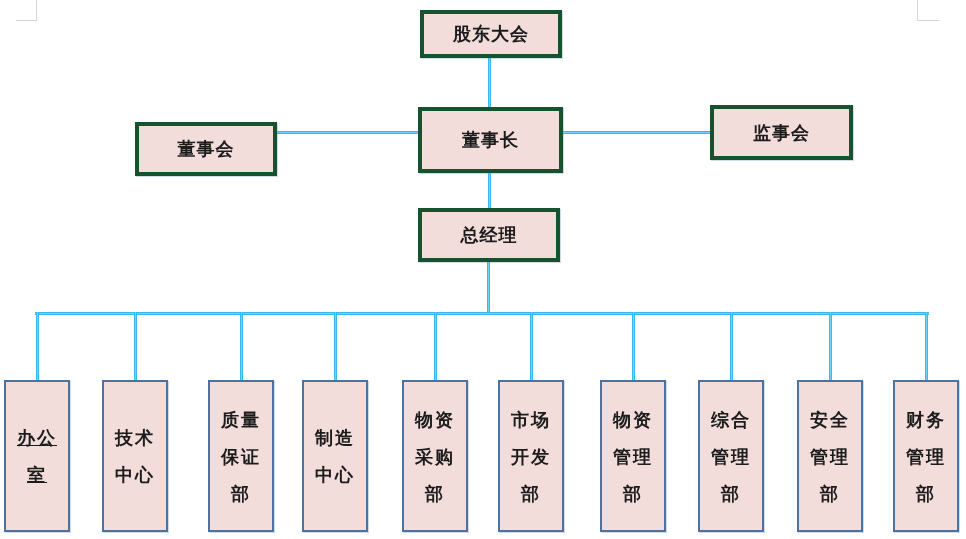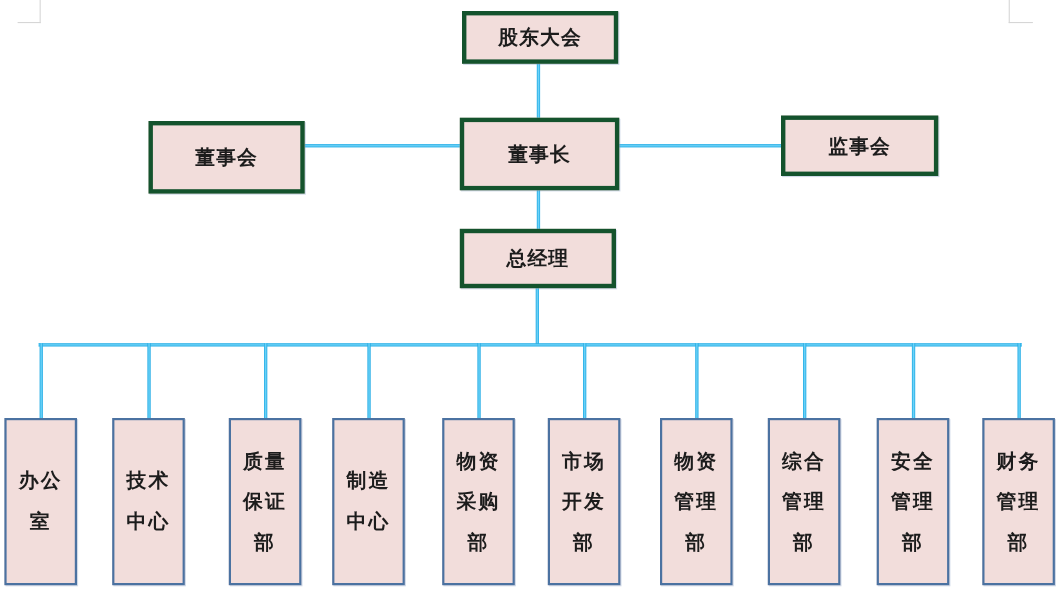--- a/index.html
+++ b/index.html
@@ -93,37 +93,37 @@
   <div class="vline" style="left:530px; top:312px; height:69px;"></div>
   <div class="vline" style="left:632px; top:312px; height:69px;"></div>
   <div class="vline" style="left:730px; top:312px; height:69px;"></div>
   <div class="vline" style="left:829px; top:312px; height:69px;"></div>
   <div class="vline" style="left:925px; top:312px; height:69px;"></div>
 
   <div class="node" style="left:420px; top:10px;  width:142px; height:48px;">
     <span class="lbl">股东大会</span>
   </div>
 
-  <div class="node" style="left:135px; top:110px; width:142px; height:66px;">
+  <div class="node" style="left:135px; top:122px; width:142px; height:54px;">
     <span class="lbl">董事会</span>
   </div>
 
   <div class="node" style="left:418px; top:107px; width:145px; height:66px;">
     <span class="lbl">董事长</span>
   </div>
 
   <div class="node" style="left:710px; top:105px; width:143px; height:55px;">
     <span class="lbl">监事会</span>
   </div>
 
   <div class="node" style="left:418px; top:208px; width:142px; height:54px;">
     <span class="lbl">总经理</span>
   </div>
 
-  <div class="vnode" style="left:4px;">
+  <div class="vnode" style="left:4px;text-decoration:underline;">
     <span class="vlbl">办公室</span>
   </div>
   <div class="vnode" style="left:102px;">
     <span class="vlbl">技术中心</span>
   </div>
   <div class="vnode" style="left:208px;">
     <span class="vlbl">质量保证部</span>
   </div>
   <div class="vnode" style="left:302px;">
     <span class="vlbl">制造中心</span>

